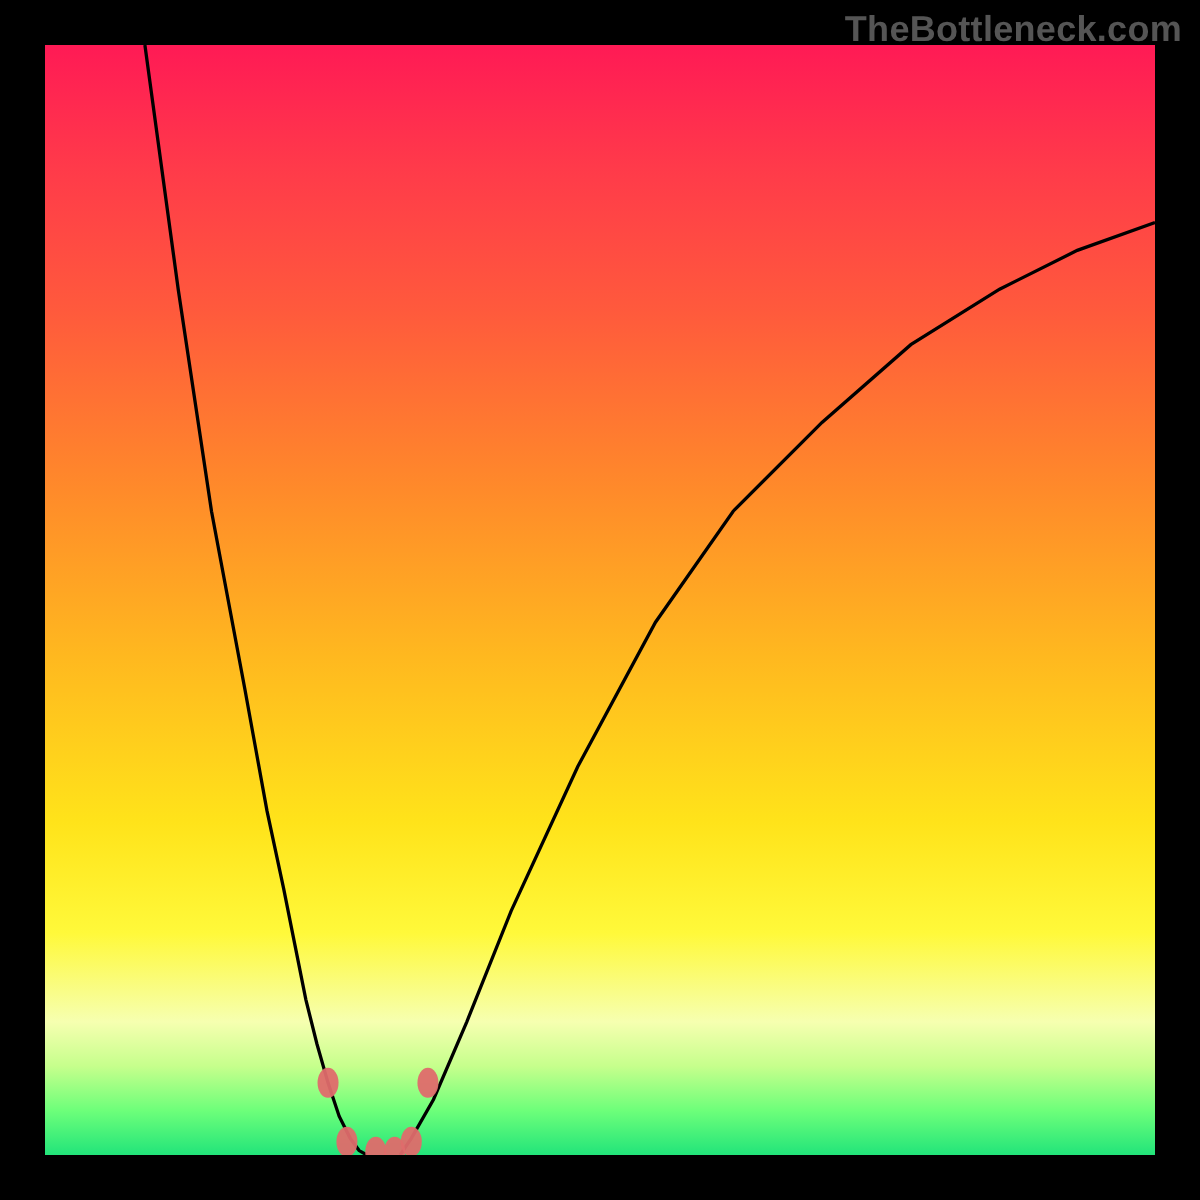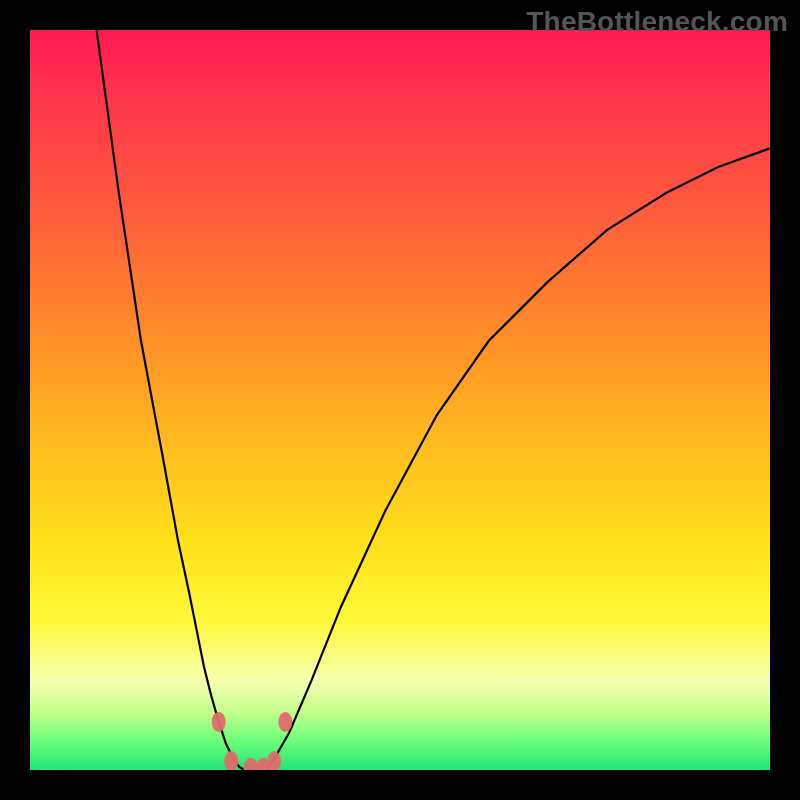--- a/index.html
+++ b/index.html
@@ -8,21 +8,21 @@
     position: relative;
     width: 800px;
     height: 800px;
     background: #000;
   }
   .watermark {
     position: absolute;
     top: 6px;
     right: 12px;
     font-family: Arial, Helvetica, sans-serif;
-    font-size: 28px;
+    font-size: 24px;
     font-weight: 600;
     color: #555;
     letter-spacing: 0.2px;
     z-index: 10;
   }
   .plot {
     position: absolute;
     left: 30px;
     top: 30px;
     width: 740px;

